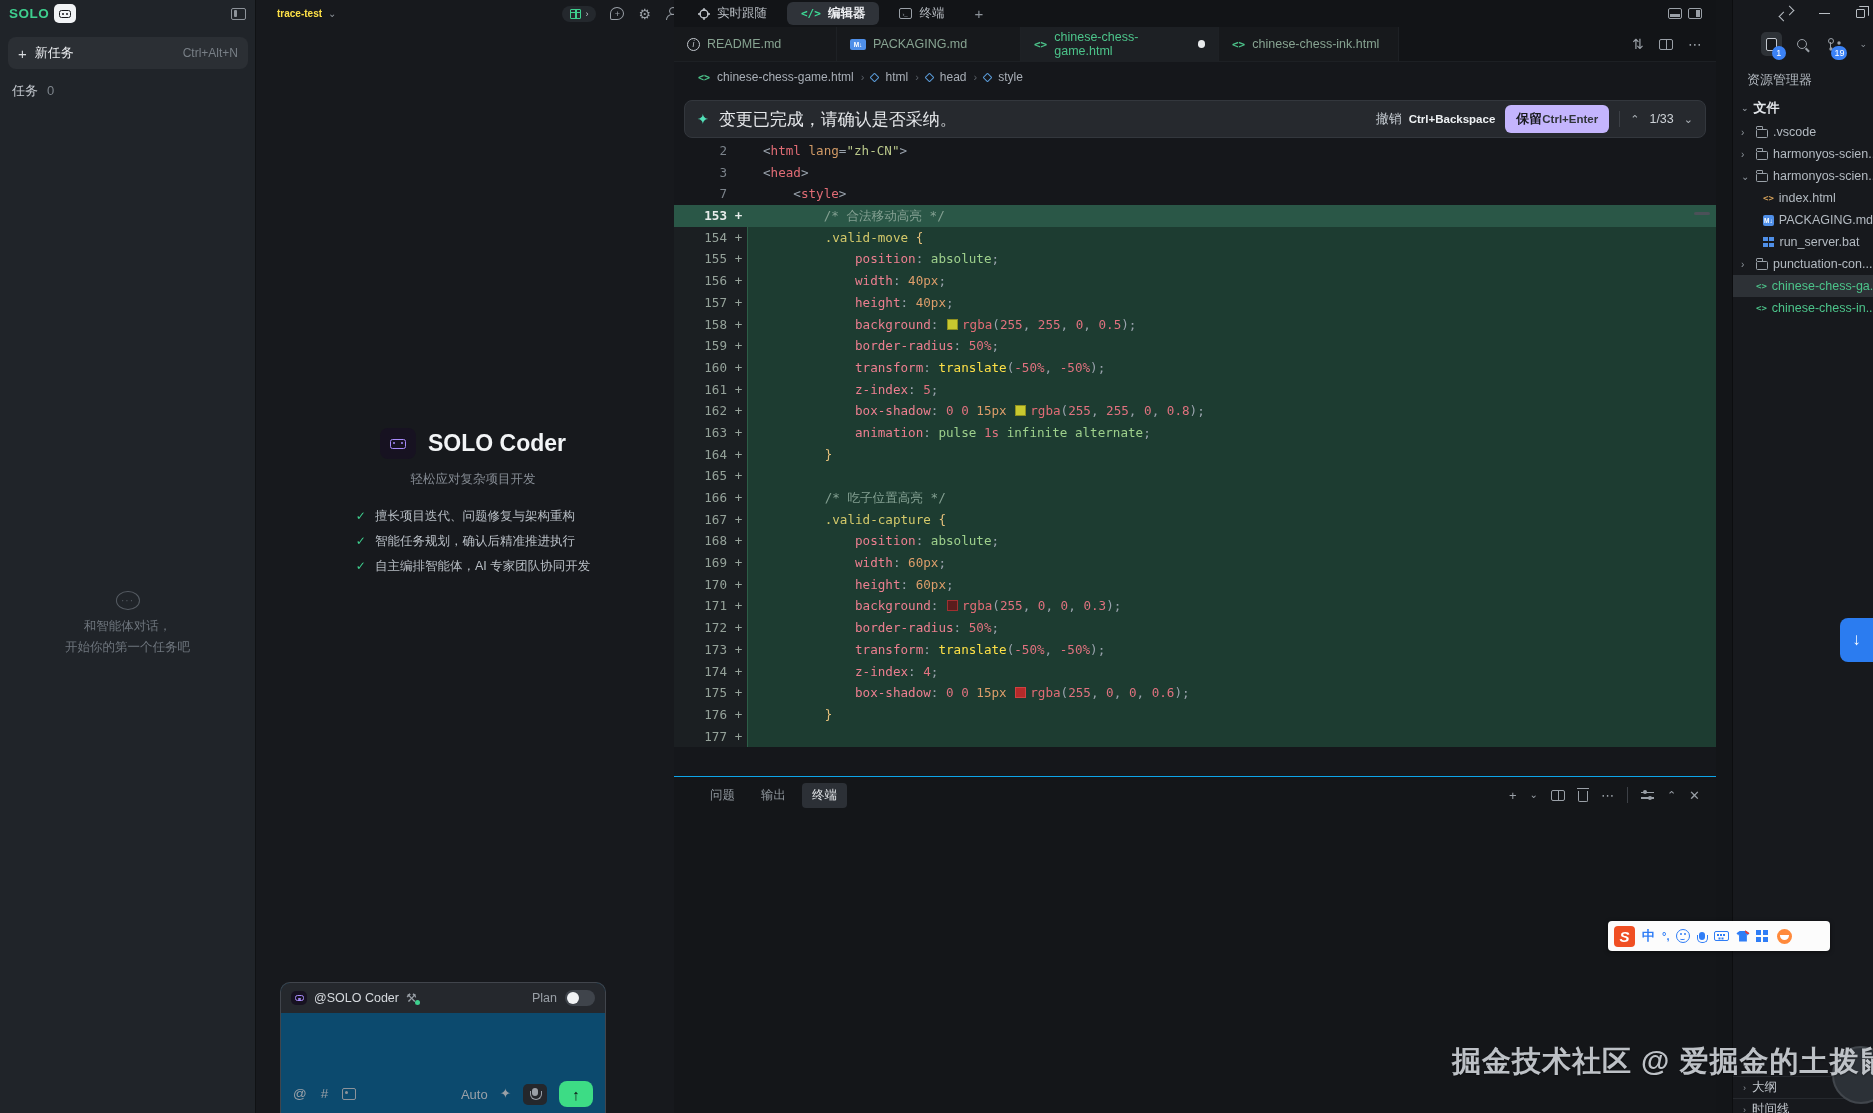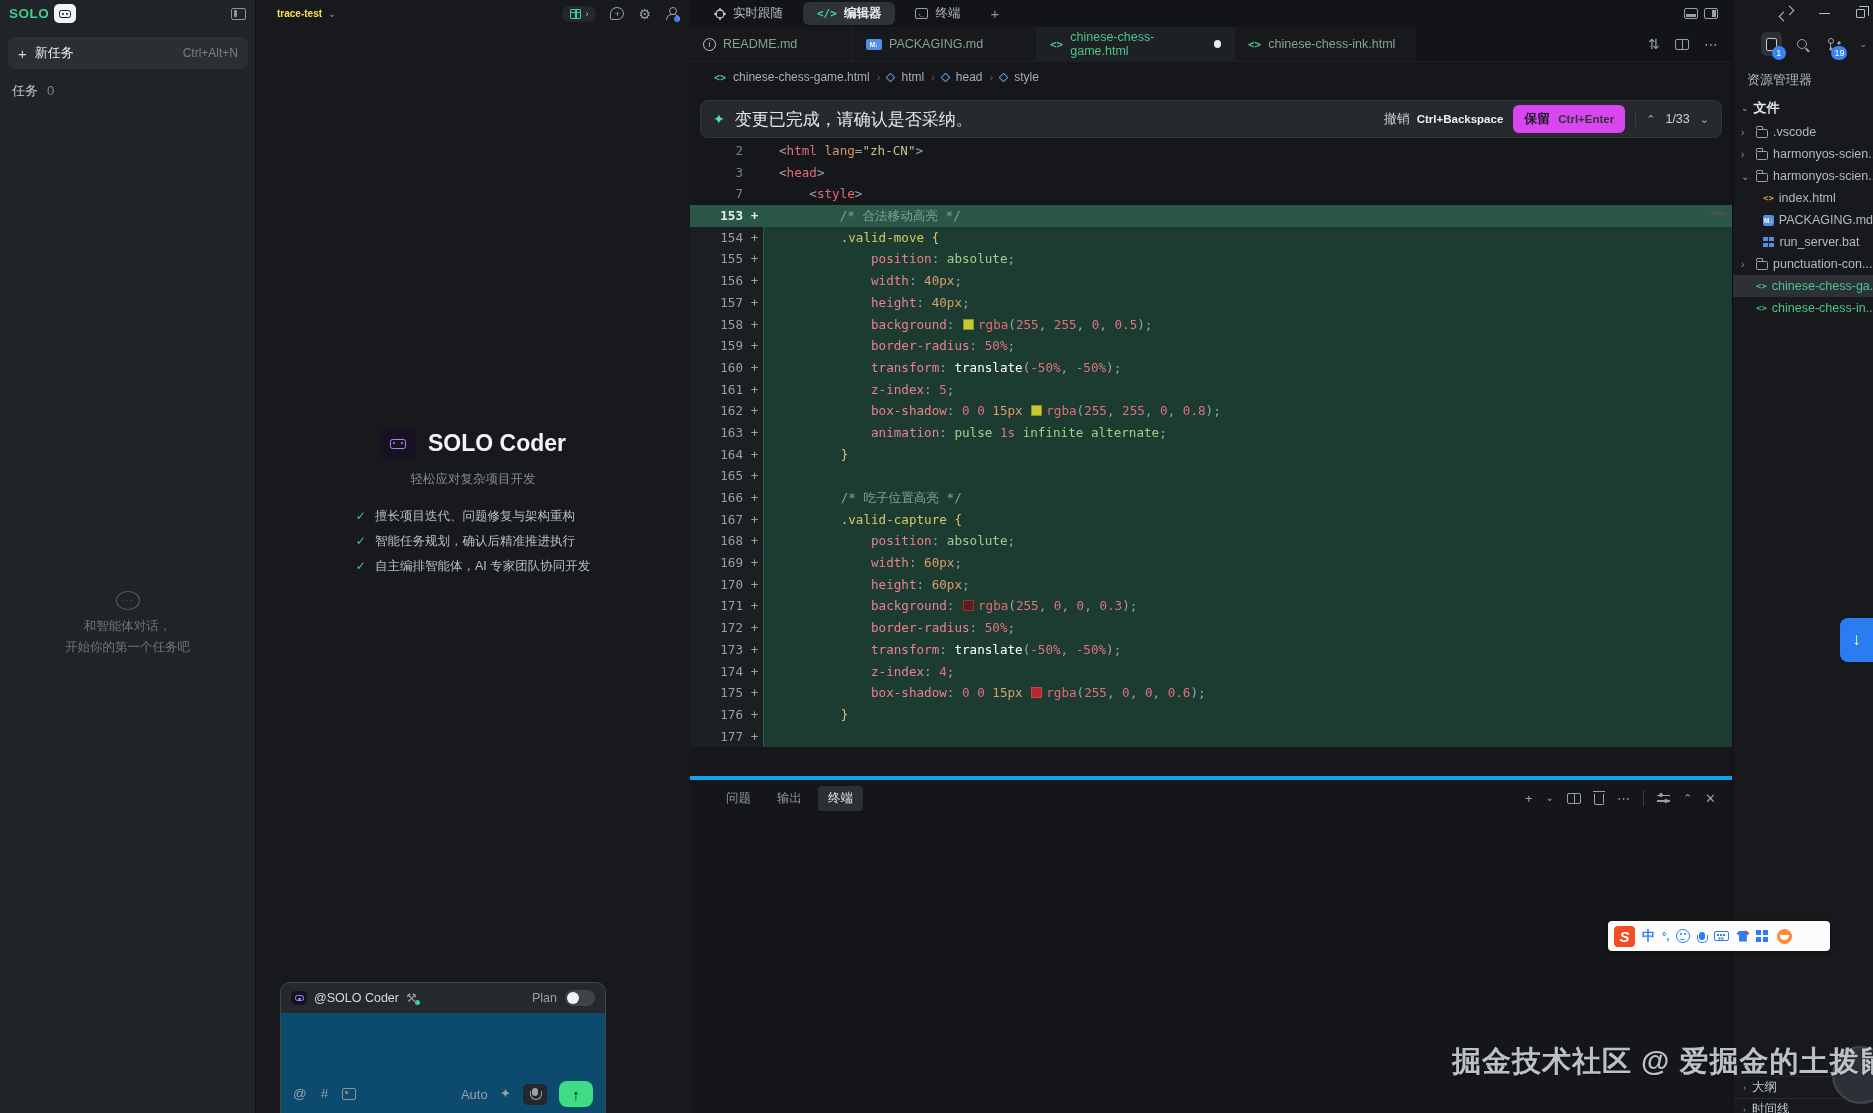--- a/index.html
+++ b/index.html
@@ -76,21 +76,21 @@
   .i-image{width:14px;height:12px;border:1.3px solid #8d939a;border-radius:2px;position:relative}
   .i-image::before{content:'';position:absolute;left:2px;top:2px;width:3px;height:3px;border-radius:50%;background:#8d939a}
   .ci-right{margin-left:auto;display:flex;align-items:center;gap:12px}
   .auto-lbl{color:#9aa0a7;font-size:13px}
   .mic-box{width:24px;height:21px;background:#24272c;border-radius:5px;position:relative}
   .i-mic{position:absolute;left:9px;top:4px;width:6px;height:8px;background:#9aa0a7;border-radius:3px}
   .i-mic::after{content:'';position:absolute;left:-2.5px;top:3px;width:10px;height:8px;border:1.3px solid #9aa0a7;border-top:none;border-radius:0 0 6px 6px}
   .send-btn{width:34px;height:26px;background:#3ddc85;border:none;border-radius:8px;color:#0d0f12;font-size:15px;font-weight:bold;display:flex;align-items:center;justify-content:center;cursor:pointer}
 
   
-  .workspace{position:absolute;left:690px;top:0;width:1042px;height:100%;background:#15171b}
+  .workspace{position:absolute;left:674px;top:0;width:1042px;height:100%;background:#15171b}
   .app-tabs{position:absolute;left:0;top:0;right:0;height:27px;background:#121417;display:flex;align-items:center;padding:2px 14px 2px 10px;gap:6px}
   .app-tab{display:flex;align-items:center;gap:7px;height:23px;padding:0 14px;border-radius:6px;color:#b6bbc1;font-size:12.5px}
   .app-tab.active{background:#2f3339;color:#eceef1;font-weight:bold}
   .code-glyph{color:#3ddc97;font-family:"DejaVu Sans Mono",monospace;font-size:11px;font-weight:bold}
   .i-terminal{width:13px;height:11px;border:1.2px solid #9aa0a7;border-radius:2px;font-size:6px;color:#9aa0a7;display:flex;align-items:center;justify-content:flex-start;padding-left:2px}
   .tab-plus{color:#8d939a;font-size:15px;margin-left:10px}
   .app-tabs .spacer{flex:1}
   .i-panel{width:14px;height:11px;border:1.2px solid #9aa0a7;border-radius:2px;position:relative}
   .i-panel.bottom::before{content:'';position:absolute;left:1px;right:1px;bottom:1px;height:3px;background:#9aa0a7}
   .i-panel.right::before{content:'';position:absolute;top:1px;bottom:1px;right:1px;width:4px;background:#9aa0a7}
@@ -110,46 +110,46 @@
   .bc-sep{color:#5b6168;font-size:11px}
   .sym{width:7px;height:7px;border:1.3px solid #5a9bd8;transform:rotate(45deg);border-radius:1px}
   .bc-code{color:#4cc38a;font-family:"DejaVu Sans Mono",monospace;font-size:10px;font-weight:bold}
 
   .diff-banner{position:absolute;left:10px;right:10px;top:100px;height:38px;background:#26292e;border:1px solid #33373d;border-radius:8px;display:flex;align-items:center;padding:0 12px;z-index:5}
   .spark{color:#52e0b8;font-size:14px;margin-right:10px}
   .banner-msg{color:#e6e8eb;font-size:17px}
   .banner-right{margin-left:auto;display:flex;align-items:center;gap:10px}
   .undo-group{display:flex;align-items:center;gap:7px;color:#c6ccd2;font-size:13px}
   .undo-sc{font-size:11.5px;font-weight:bold;color:#eef1f3}
-  .keep-btn{display:flex;align-items:center;gap:8px;background:#d946ef;border:none;border-radius:6px;padding:5px 11px;cursor:pointer}
+  .keep-btn{display:flex;align-items:center;background:#c4b5fd;border:none;border-radius:6px;padding:5px 11px;cursor:pointer}
   .keep-btn .kl{color:#17191c;font-size:13px;font-weight:bold}
   .keep-btn .ks{color:#303439;font-size:11.5px;font-weight:bold}
   .vdiv{width:1px;height:16px;background:#3c4046}
   .nav-ch{color:#aeb4ba;font-size:11px}
   .counter{color:#cdd2d7;font-size:12.5px}
 
   
   .code-area{position:absolute;left:0;top:140px;right:0;font-family:"DejaVu Sans Mono",monospace;font-size:12.6px}
   .cl{display:flex;height:21.7px;line-height:21.7px}
   .cl .g{width:56px;text-align:right;color:#7b838b;flex:none;padding-right:3px}
   .cl .pm{width:17px;color:#8fa898;flex:none;text-align:center}
   .cl .ct{flex:1;white-space:pre;padding-left:16px;color:#c7ccd2}
   .cl.add .ct{background:#1d3c31;border-left:1px solid #2d5d47}
   .cl.add .g,.cl.add .pm{background:#1b1f22;color:#95a29a}
   .cl.cur{background:#2a5747}
   .cl.cur .g,.cl.cur .pm{background:transparent;color:#e7ecea;font-weight:bold}
   .cl.cur .ct{background:transparent;border-left:none}
   .tg{color:#e06c75}.at{color:#d19a66}.st{color:#b9c78a}.pu{color:#9aa3ad}
   .cm{color:#84a092}.se{color:#d4c96a}.br{color:#e5c07b}.pr{color:#ed7f90}
-  .vk{color:#9ed08c}.nu{color:#e0727f}.un{color:#dd9e6a}.fn{color:#ffffff}.fnr{color:#e06c75}
+  .vk{color:#9ed08c}.nu{color:#e0727f}.un{color:#dd9e6a}.fn{color:#fde047}.fnr{color:#e06c75}
   .swatch{display:inline-block;width:11px;height:11px;margin:0 4px 0 1px;vertical-align:-1px;border:1px solid #888}
   .scroll-dash{position:absolute;right:6px;top:212px;width:16px;height:3px;background:#4b5158;border-radius:2px}
 
   
-  .bottom-panel{position:absolute;left:0;top:776px;right:0;bottom:0;background:#141619;border-top:4px solid #0ea5e9}
+  .bottom-panel{position:absolute;left:0;top:776px;right:0;bottom:0;background:#141619;border-top:1px solid #0ea5e9}
   .bp-head{display:flex;align-items:center;height:36px;padding:0 16px 0 26px}
   .bp-tabs{display:flex;align-items:center;gap:6px}
   .bp-tab{padding:4px 10px;border-radius:4px;color:#8f969d;font-size:12.5px}
   .bp-tab.active{background:#2c3036;color:#e4e7ea}
   .bp-icons{margin-left:auto;display:flex;align-items:center;gap:13px}
   .bp-icons .glyph{font-size:13px}
   .i-trash{width:10px;height:11px;border:1.2px solid #9aa0a7;border-top:none;border-radius:0 0 2px 2px;position:relative;margin-top:3px}
   .i-trash::before{content:'';position:absolute;left:-2px;right:-2px;top:-3px;height:1.2px;background:#9aa0a7}
   .i-sliders{width:13px;height:11px;position:relative}
   .i-sliders::before,.i-sliders::after{content:'';position:absolute;left:0;right:0;height:1.3px;background:#9aa0a7}

